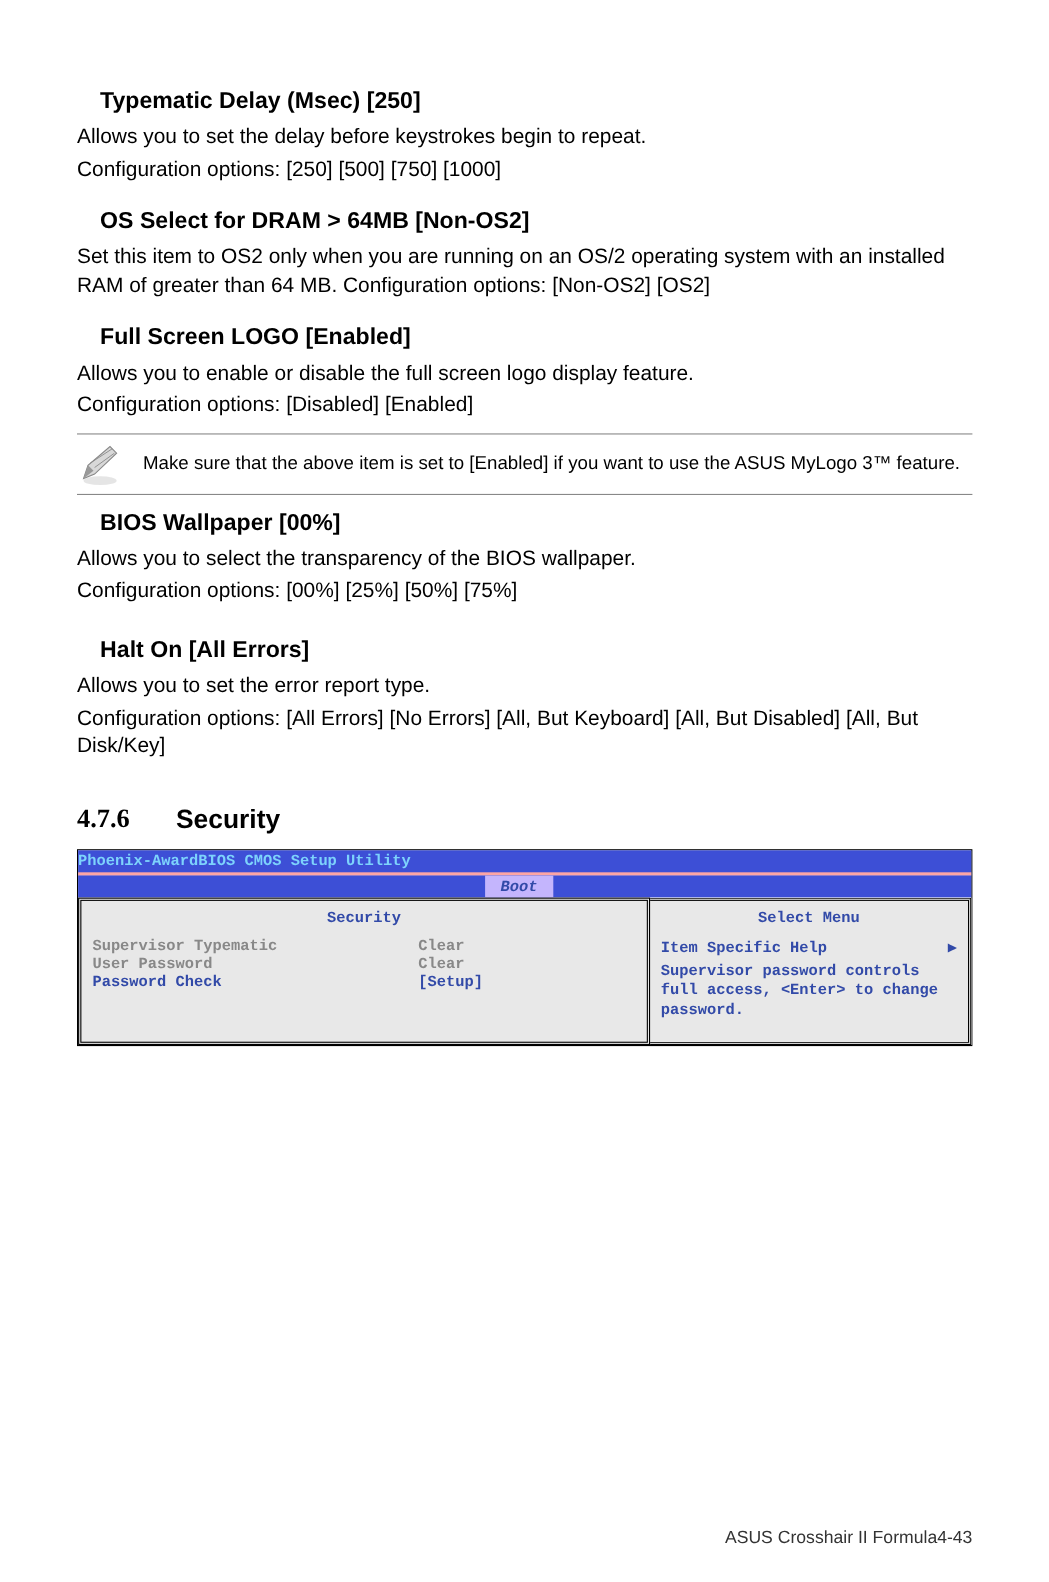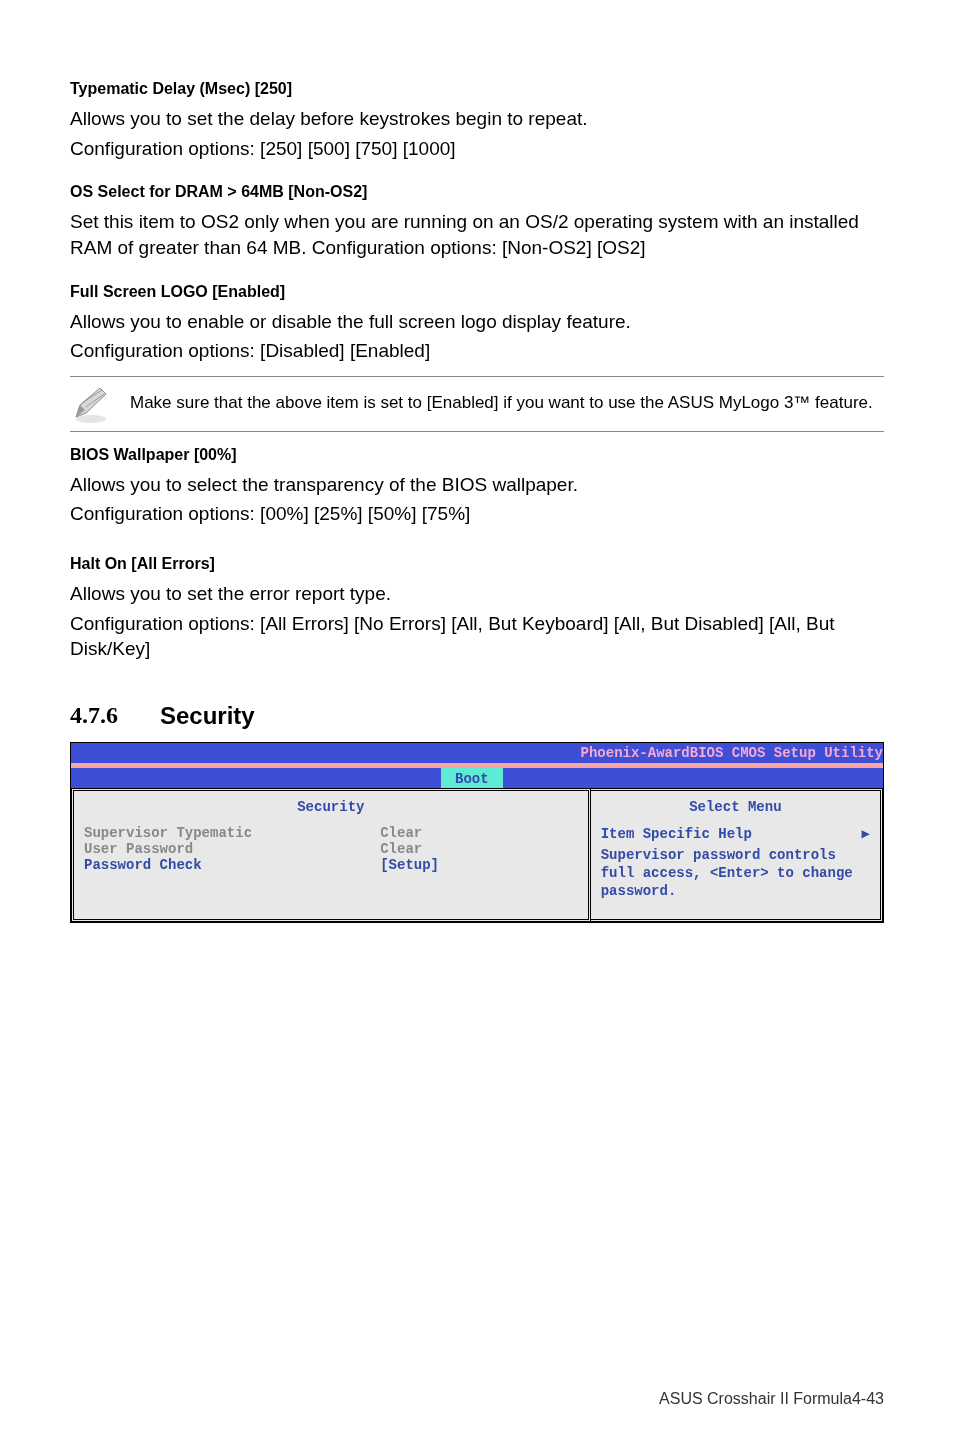--- a/index.html
+++ b/index.html
@@ -5,24 +5,25 @@
   * { box-sizing: border-box; margin: 0; padding: 0; }
   html, body { width: 954px; height: 1438px; }
   body {
     font-family: Arial, Helvetica, sans-serif;
     color: #000;
     background: #fff;
     padding: 80px 70px 30px 70px;
     position: relative;
   }
   .section-head {
-    font-size: 16px;
+    font-size: 21px;
     font-weight: bold;
     margin-bottom: 8px;
     margin-top: 22px;
+    margin-left: 21px;
   }
   .section-head.first { margin-top: 0; }
   .body-text {
     font-size: 19px;
     line-height: 1.35;
     margin-bottom: 4px;
   }
   .note-box {
     border-top: 1px solid #888;
     border-bottom: 1px solid #888;
@@ -53,39 +54,40 @@
   
   .bios-box {
     border: 1px solid #000;
     width: 100%;
     font-family: "Courier New", monospace;
     font-size: 14px;
     font-weight: bold;
   }
   .bios-title {
     background: #3d4fd6;
-    color: #f9a8d4;
-    text-align: right;
+    color: #7dd3fc;
+    text-align: left;
     padding: 2px 0;
-    border-bottom: 5px solid #fca5a5;
+    border-bottom: 3px solid #fca5a5;
   }
   .bios-tabs {
     background: #3d4fd6;
     color: #fffd55;
     display: flex;
     align-items: stretch;
     height: 20px;
   }
   .bios-tabs .spacer { flex: 0 0 370px; }
   .bios-tabs .tab {
-    background: #5eead4;
+    background: #c4b5fd;
     color: #324aa8;
     padding: 2px 14px 0 14px;
     display: flex;
     align-items: center;
+    font-style: italic;
   }
   .bios-body {
     display: flex;
     background: #e8e8e8;
   }
   .bios-left {
     flex: 0 0 64%;
     border: 3px double #000;
     border-right: 3px double #000;
     padding: 4px 10px 18px 10px;

